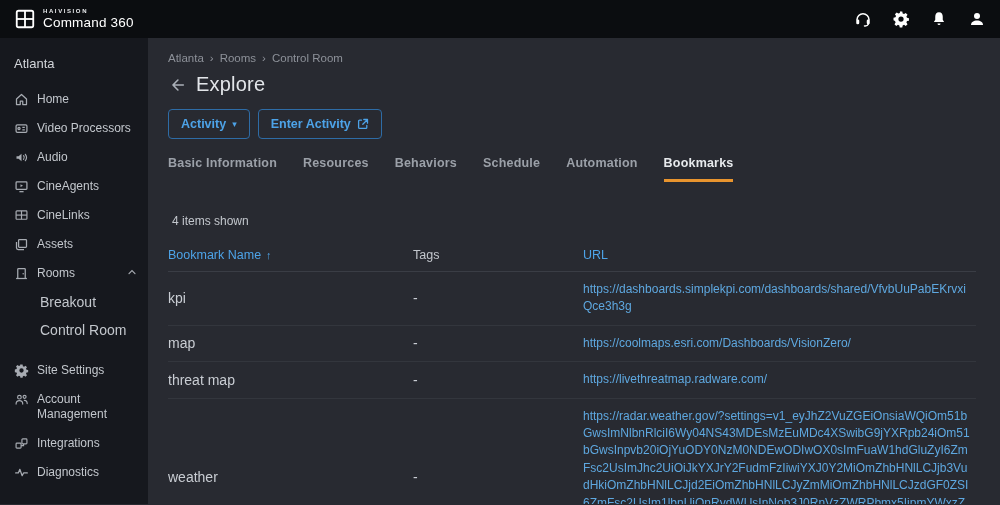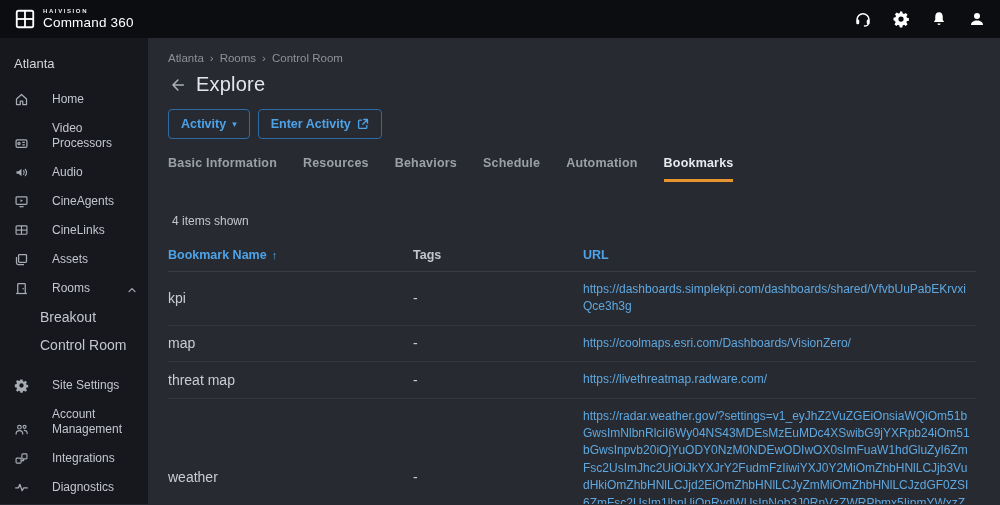--- a/index.html
+++ b/index.html
@@ -24,21 +24,21 @@
   .topbar-icons .tbicon { width:18px; height:18px; display:inline-flex; cursor:pointer; }
   .topbar-icons svg { width:18px; height:18px; }
 
   
   .body-wrap { display:flex; flex:1 1 auto; min-height:0; }
 
   
   .sidebar { width:148px; flex:0 0 148px; background:#16181e; padding-top:10px; overflow:hidden; }
   .site-name { font-size:13px; color:#d2d5da; padding:8px 14px 14px 14px; }
   .nav-item {
-    display:flex; align-items:flex-end; gap:23px; padding:7px 10px 7px 14px;
+    display:flex; align-items:flex-start; gap:8px; padding:7px 10px 7px 14px;
     font-size:12px; color:#c3c7cd; cursor:pointer; line-height:1.25;
   }
   .nav-icon { width:15px; height:15px; flex:0 0 15px; color:#a7abb2; display:inline-flex; }
   .nav-icon svg { width:15px; height:15px; }
   .nav-label { flex:1 1 auto; }
   .nav-chevron { width:12px; height:12px; color:#a7abb2; display:inline-flex; }
   .nav-chevron svg { width:12px; height:12px; }
   .nav-sub {
     padding:6px 10px 6px 40px; font-size:14px; color:#c3c7cd; cursor:pointer;
   }
@@ -72,21 +72,21 @@
 
   .items-count { margin-top:32px; font-size:12px; color:#c3c7cd; padding-left:4px; }
 
   
   .table { margin-top:11px; }
   .thead, .tr {
     display:grid; grid-template-columns:245px 170px 1fr;
     align-items:center; column-gap:0;
   }
   .thead { padding:9px 0; border-bottom:1px solid #3a3d45; }
-  .th { font-size:12.5px; font-weight:700; color:#c3c7cd; display:flex; align-items:center; gap:5px; cursor:pointer; }
+  .th { font-size:12.5px; font-weight:400; color:#c3c7cd; display:flex; align-items:center; gap:5px; cursor:pointer; }
   .th.link { color:#4da3e8; }
   .sort-arrow { font-size:11px; color:#4da3e8; }
   .tr { padding:9px 0; border-bottom:1px solid #33363d; }
   .td { font-size:14px; color:#c9cdd3; }
   .td.url {
     color:#5ea8e0; font-size:12px; line-height:1.45;
     word-break:break-all; overflow-wrap:anywhere; padding-right:6px; cursor:pointer;
   }
 </style>
 </head>

